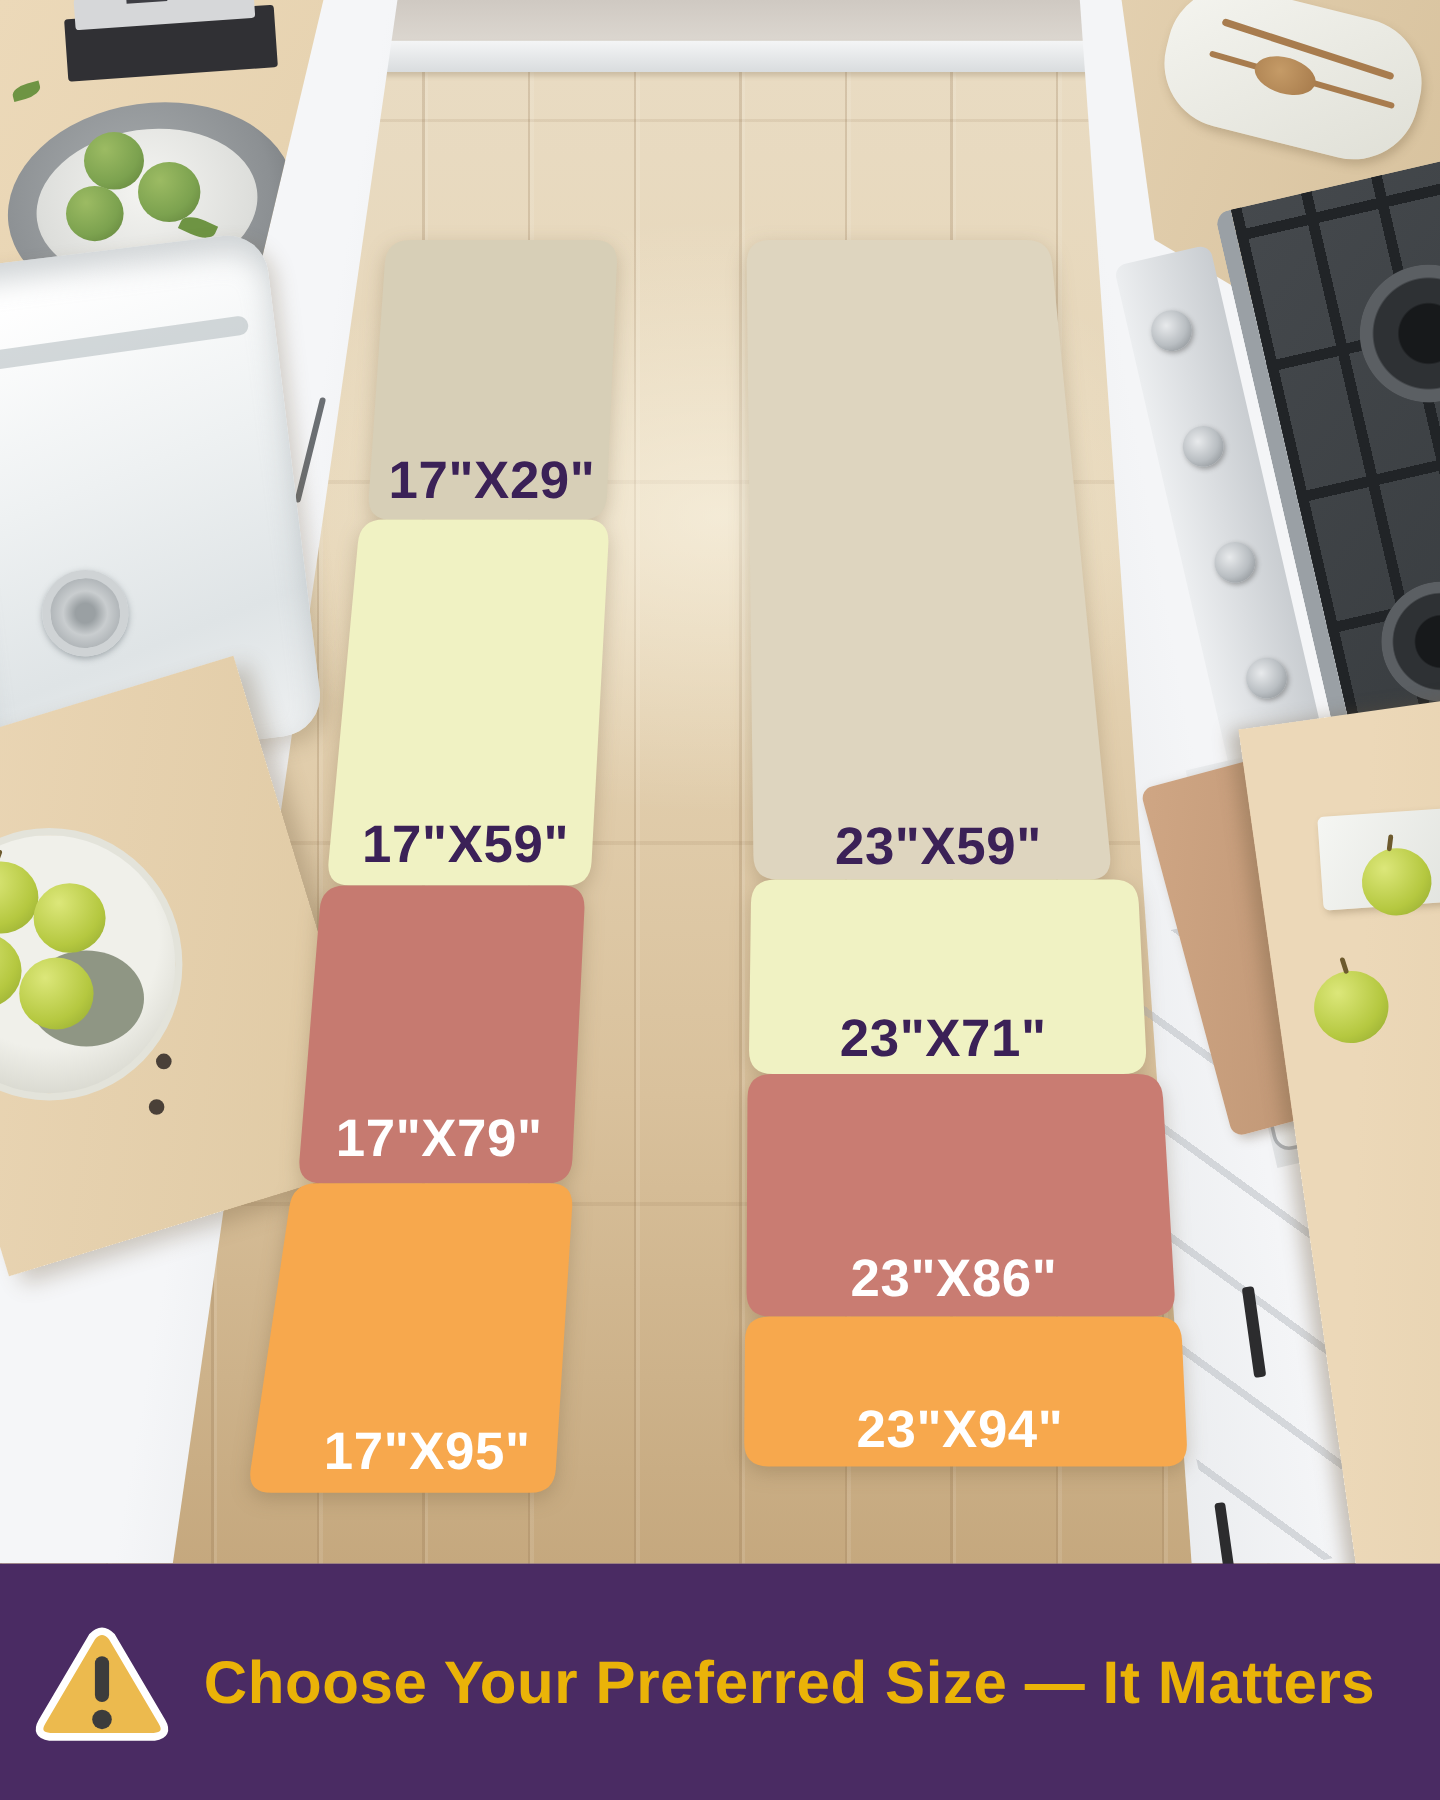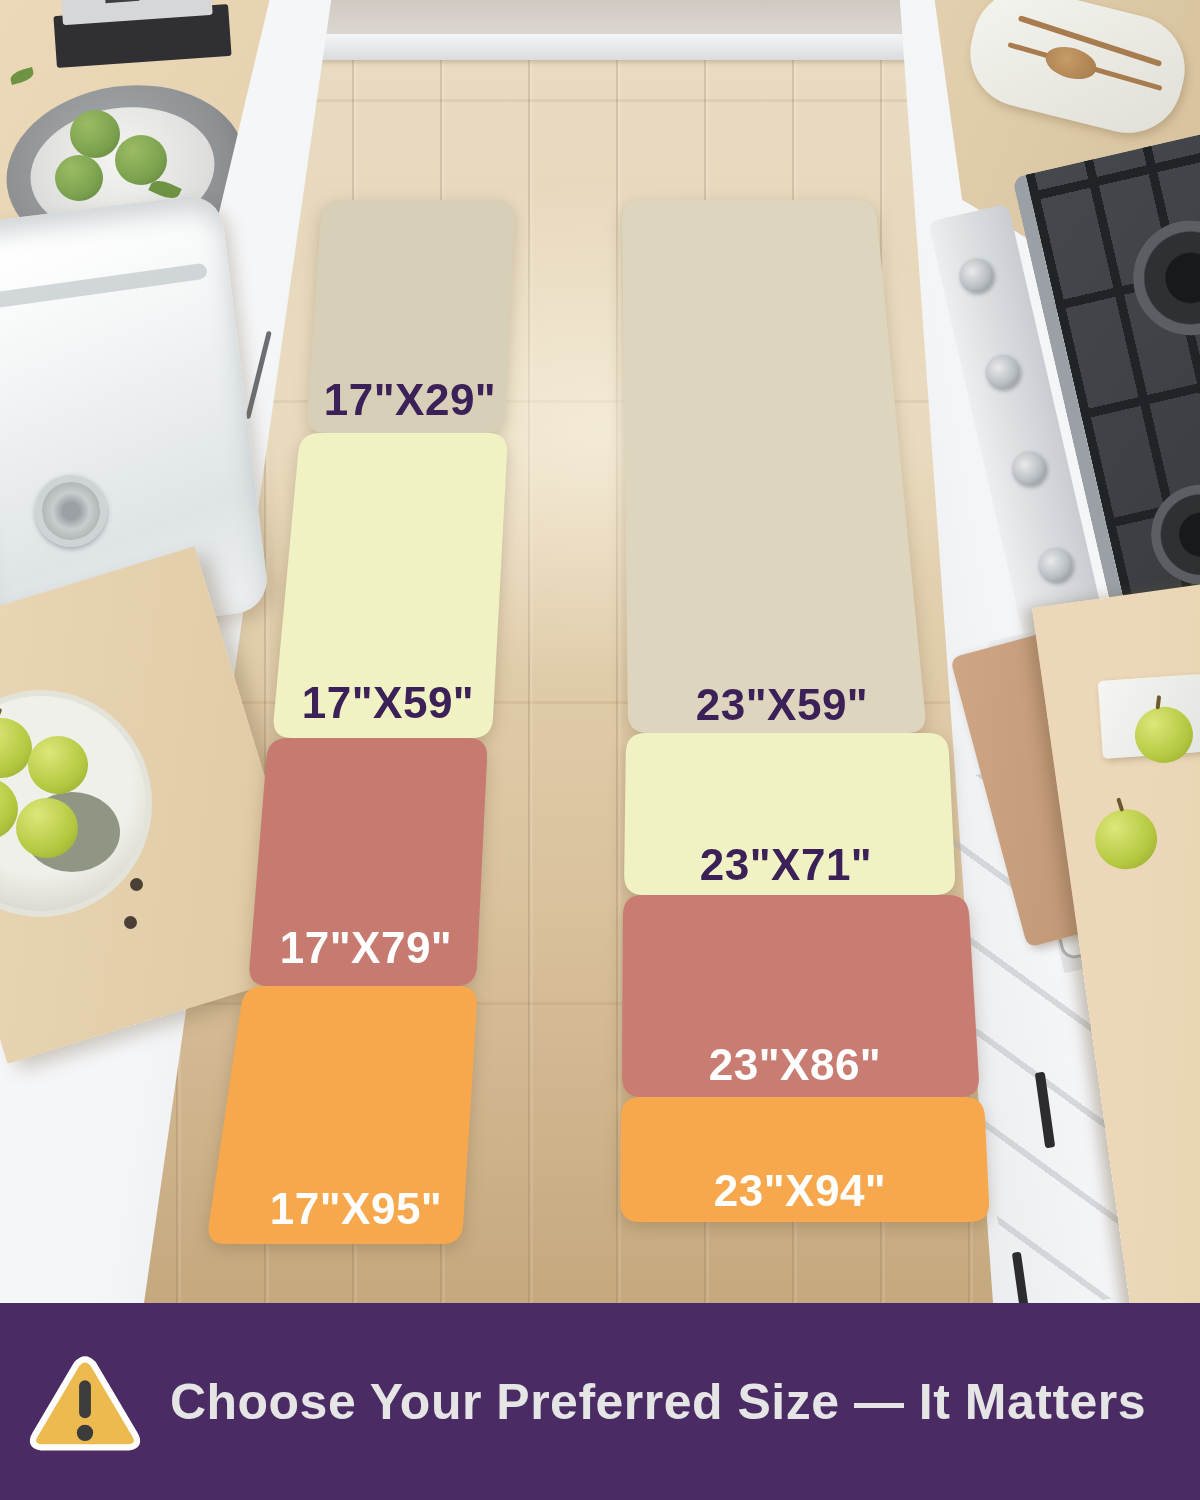--- a/index.html
+++ b/index.html
@@ -92,21 +92,21 @@
   .drawer-handle{background:#2c2c2e;border-radius:3px;}
 
   
   .mats{left:0;top:0;z-index:5;}
   .mat-label{font-family:"Liberation Sans",sans-serif;font-weight:bold;font-size:44px;letter-spacing:0.5px;}
 
   
   .banner{left:0;top:1303px;width:1200px;height:197px;z-index:10;background:#4a2b63;
     display:flex;align-items:center;}
   .banner svg{margin-left:26px;flex:0 0 auto;}
-  .banner-text{flex:1;text-align:center;color:#e5e5e5;font-weight:bold;font-size:50px;
+  .banner-text{flex:1;text-align:center;color:#eab308;font-weight:bold;font-size:50px;
     letter-spacing:0.5px;padding-right:28px;white-space:nowrap;}
 </style>
 </head>
 <body>
 
 <div class="stage">
 
   <div class="abs floor"></div>
   <div class="abs floor-glow"></div>
   <div class="abs wall-top"></div>

